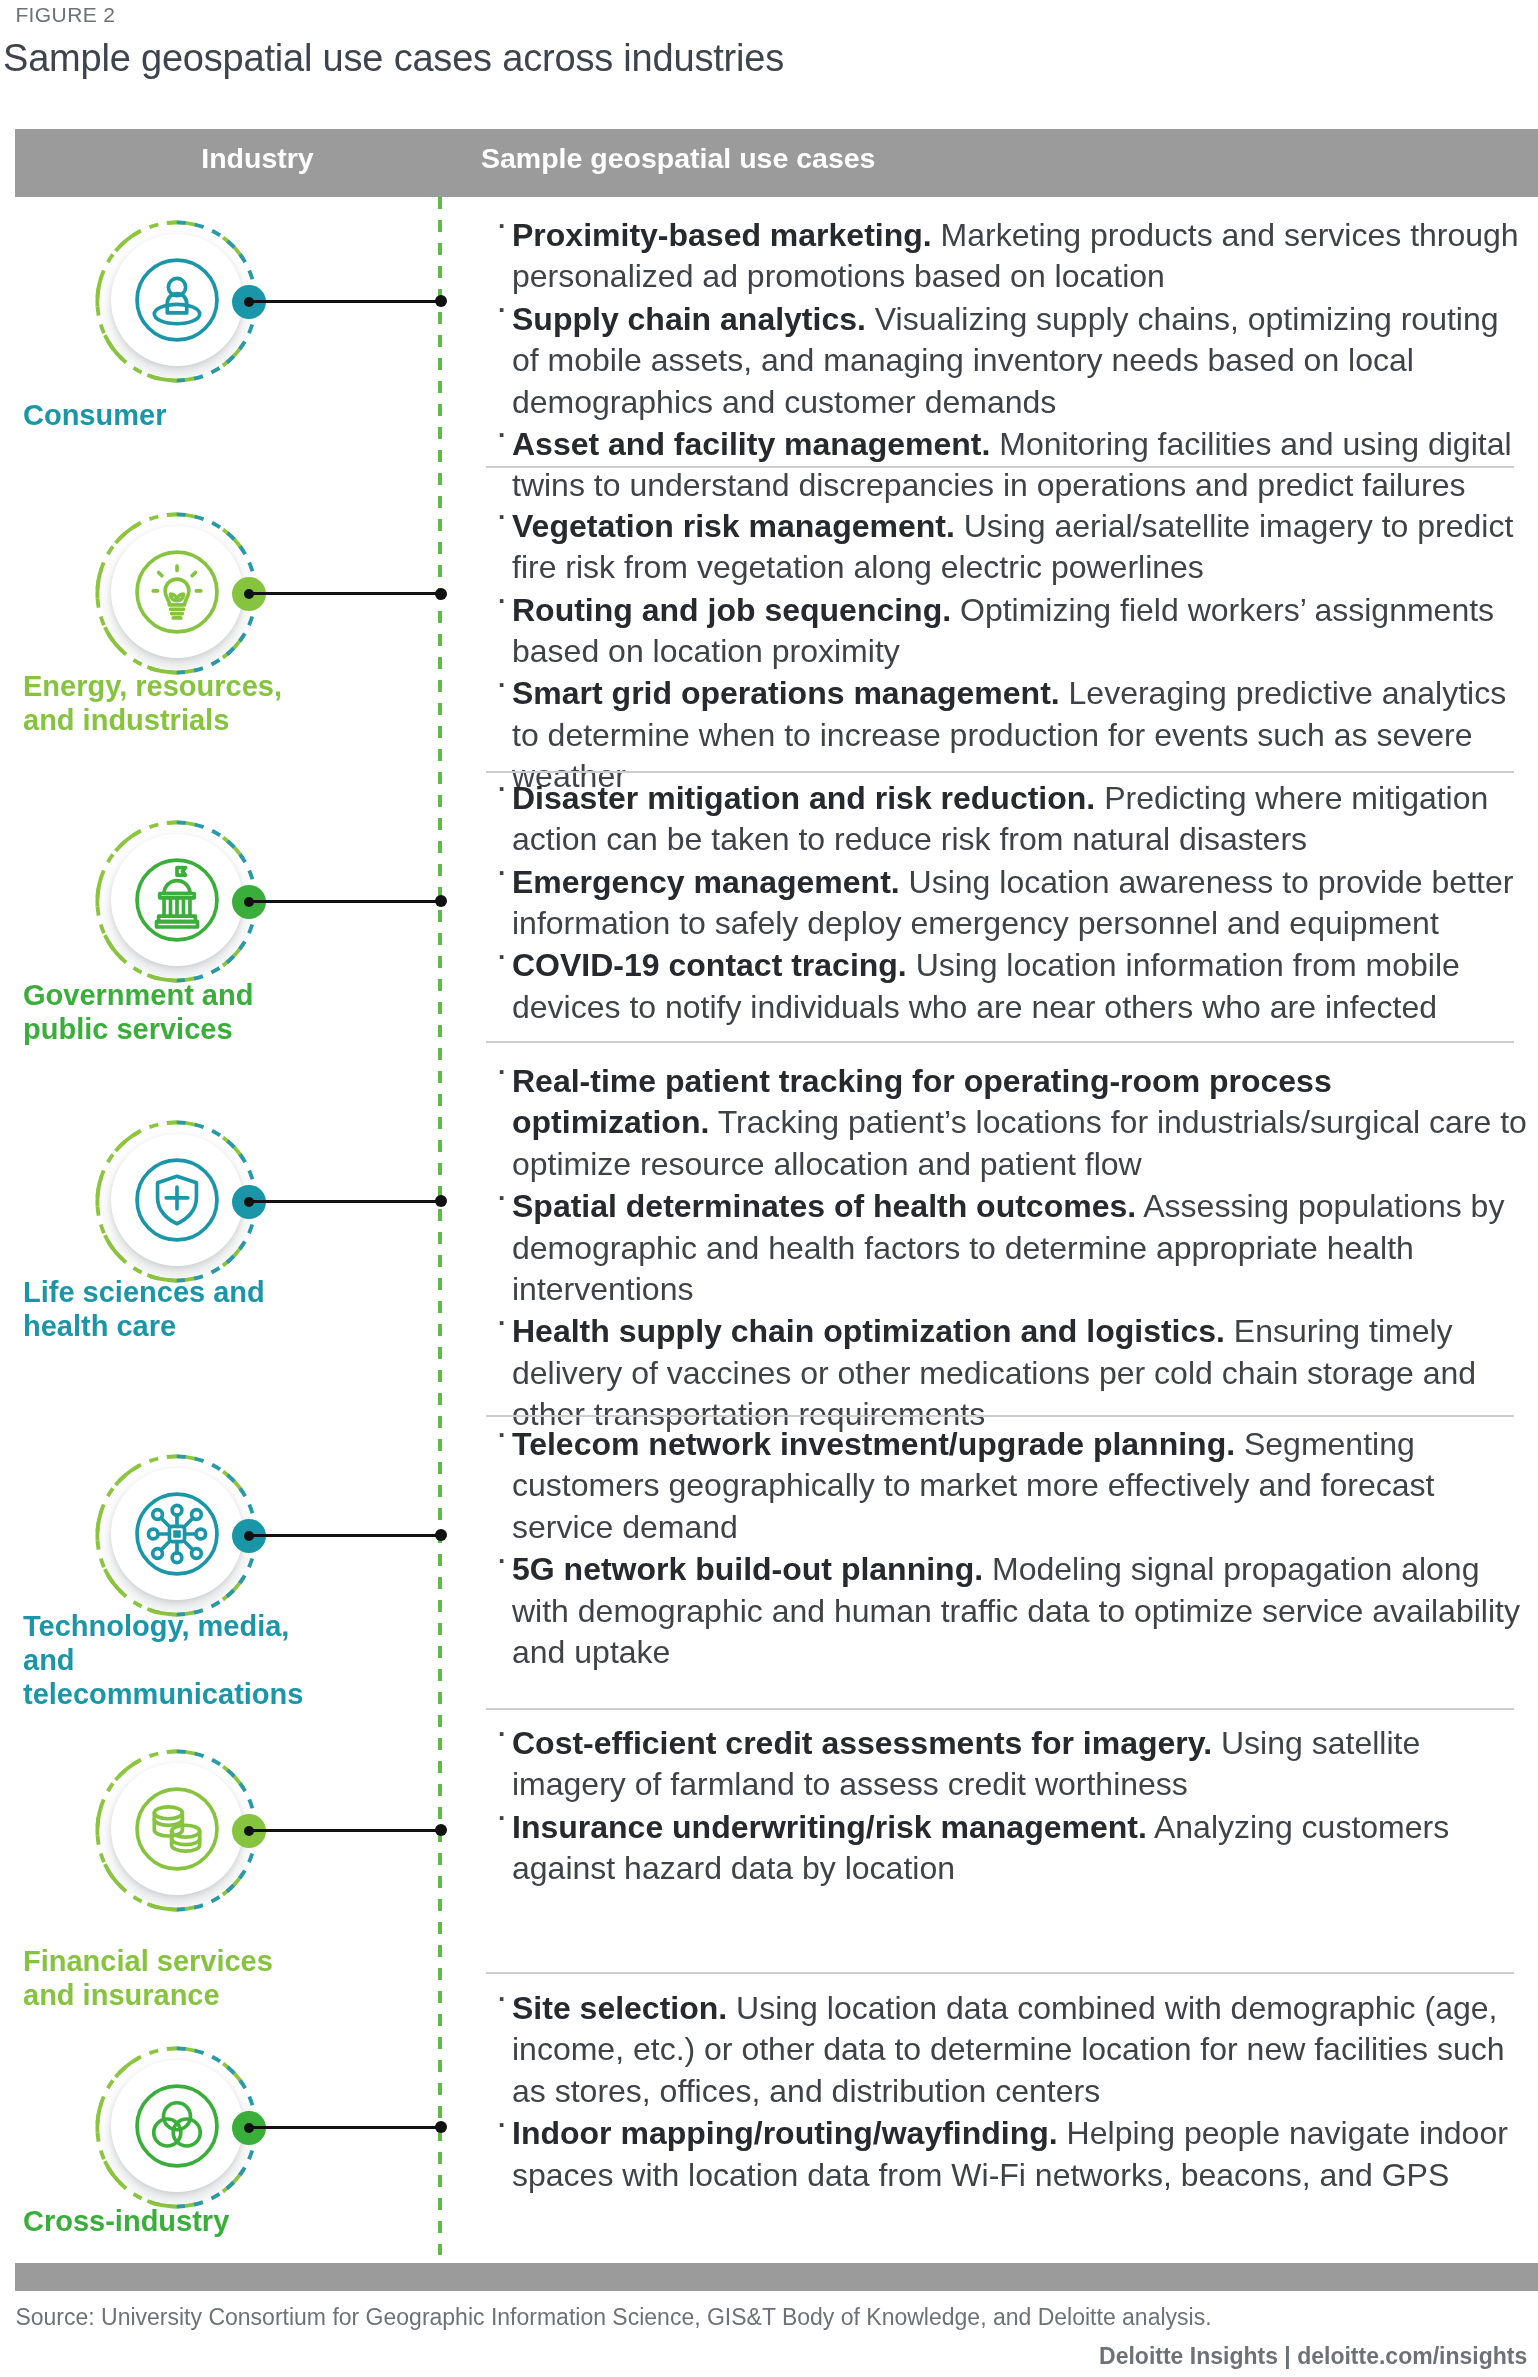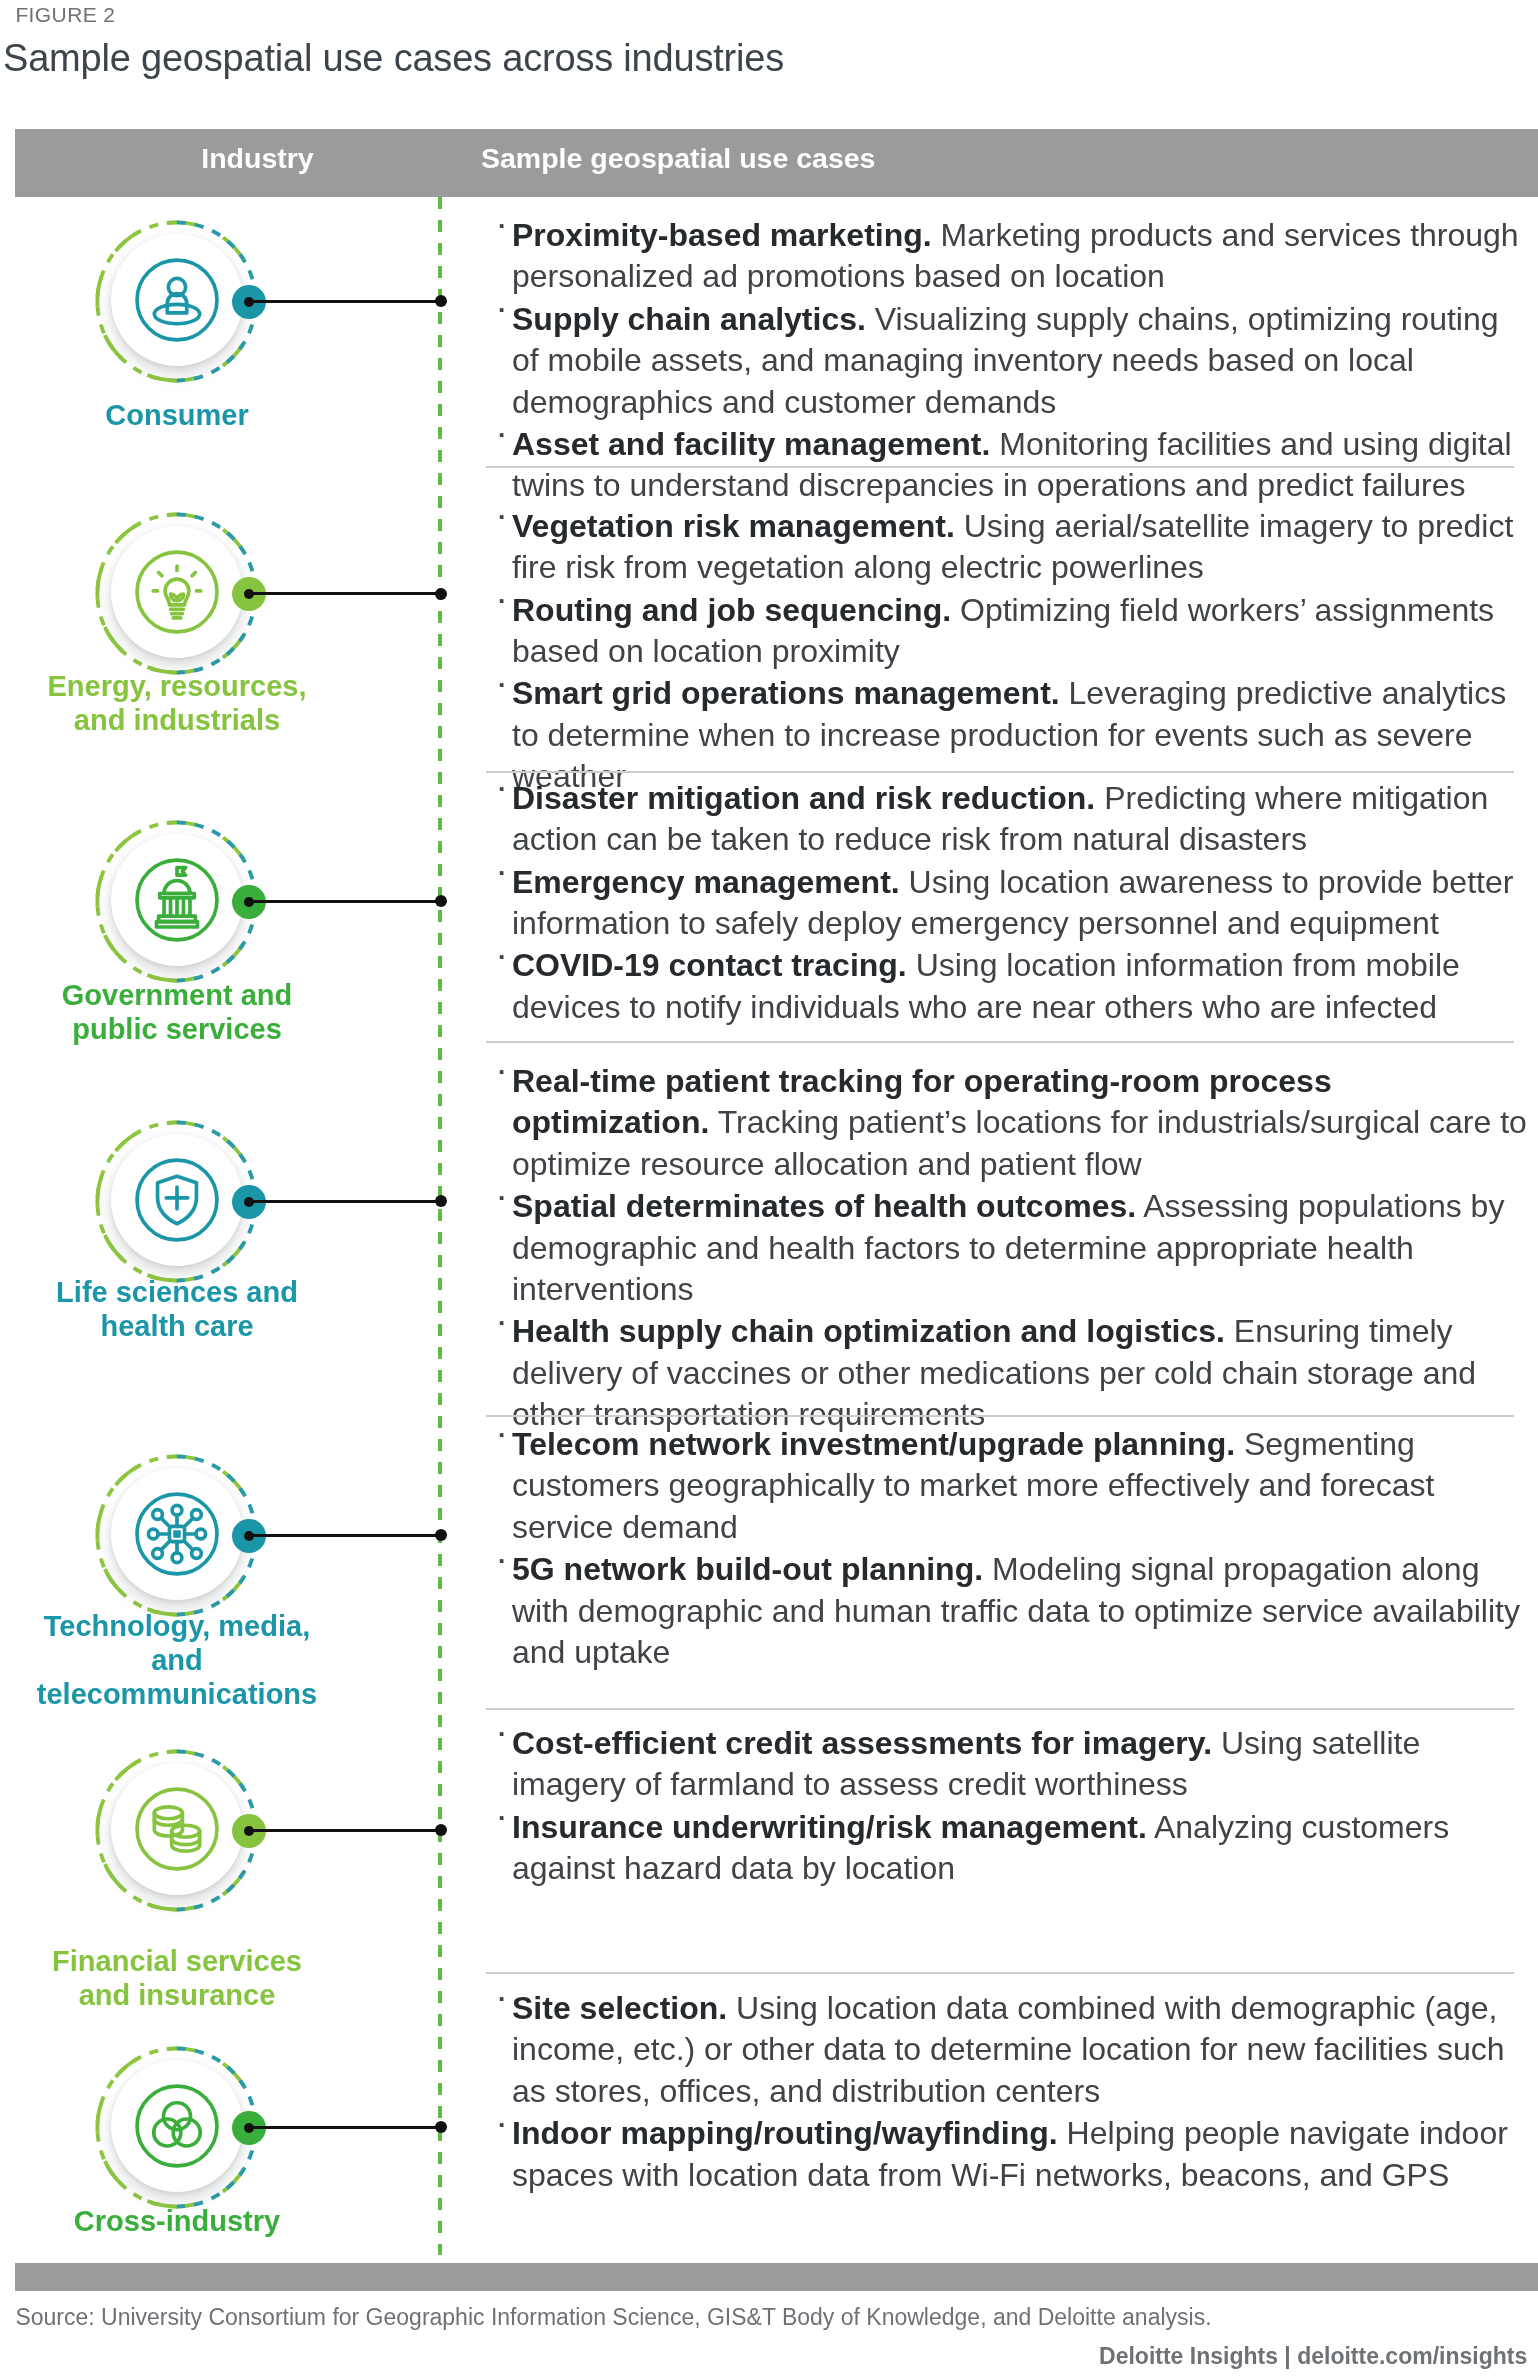--- a/index.html
+++ b/index.html
@@ -63,21 +63,21 @@
     content:"";position:absolute;left:11.5px;top:11.5px;width:10.8px;height:10.8px;
     border-radius:50%;background:#111111;
   }
   .leader{
     position:absolute;height:3.1px;background:#111111;
   }
   .leader-dot{
     position:absolute;width:12.3px;height:12.3px;border-radius:50%;background:#111111;
   }
   .ind-label{
-    position:absolute;width:308px;text-align:center;
+    position:absolute;width:308px;text-align:left;
     font-size:29px;font-weight:700;line-height:1.18;
   }
   
   .cases{
     position:absolute;left:495px;width:1038px;
     font-size:32px;line-height:1.295;color:#3f4348;
   }
   .cases .bullet{
     position:relative;padding-left:17px;margin:0 0 0.8px 0;
     text-indent:0;

